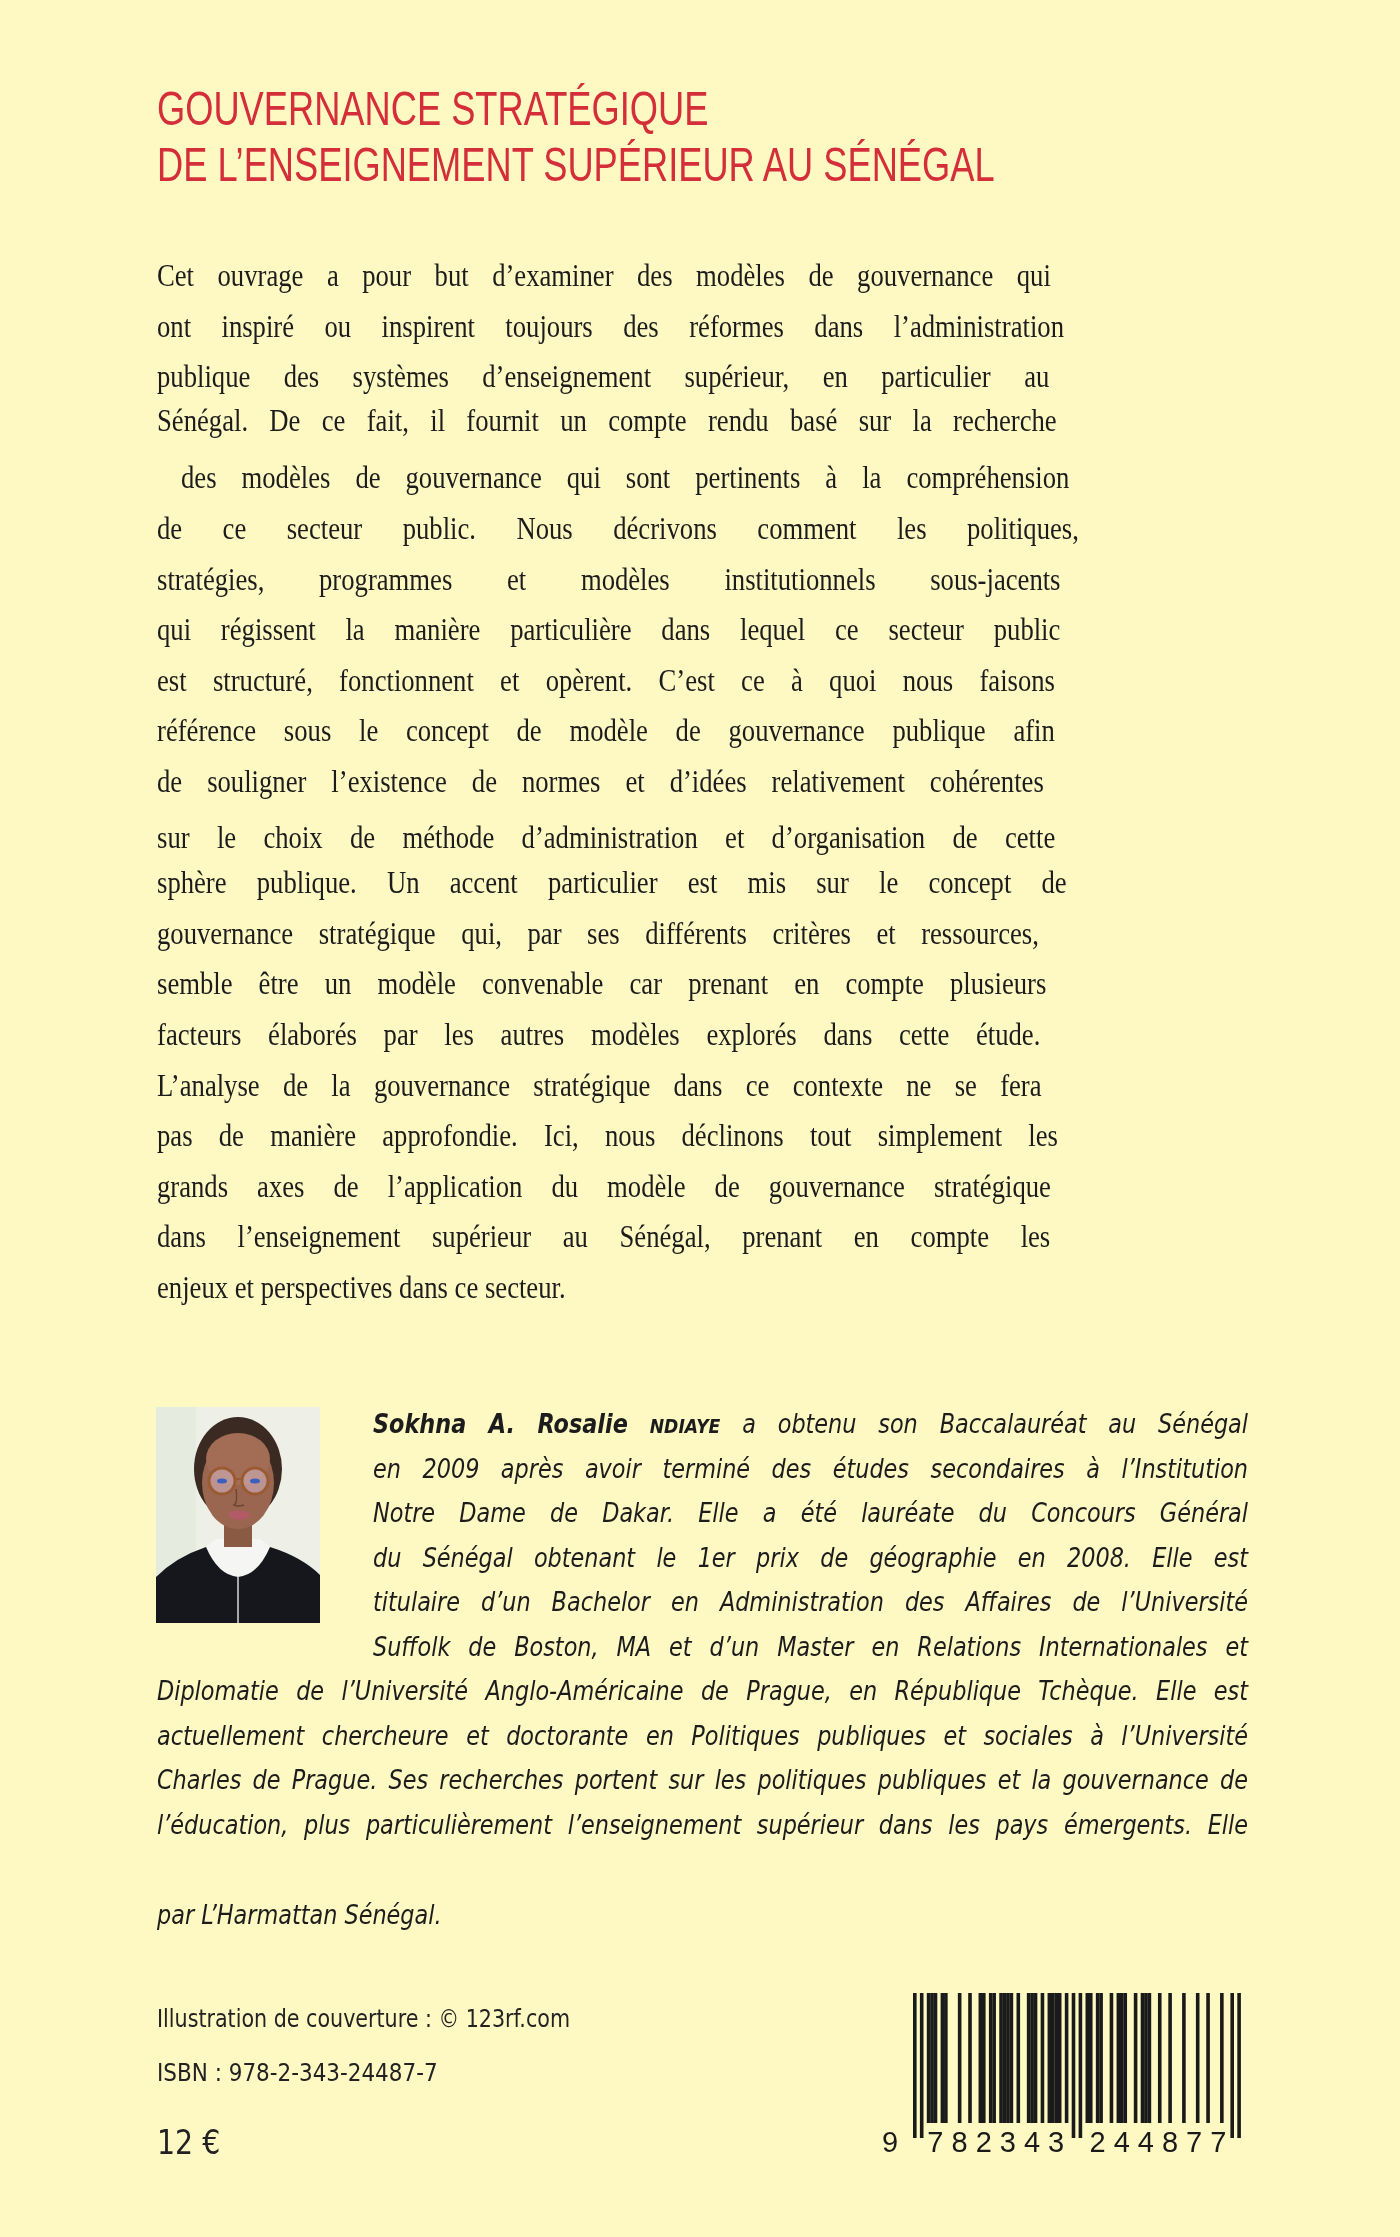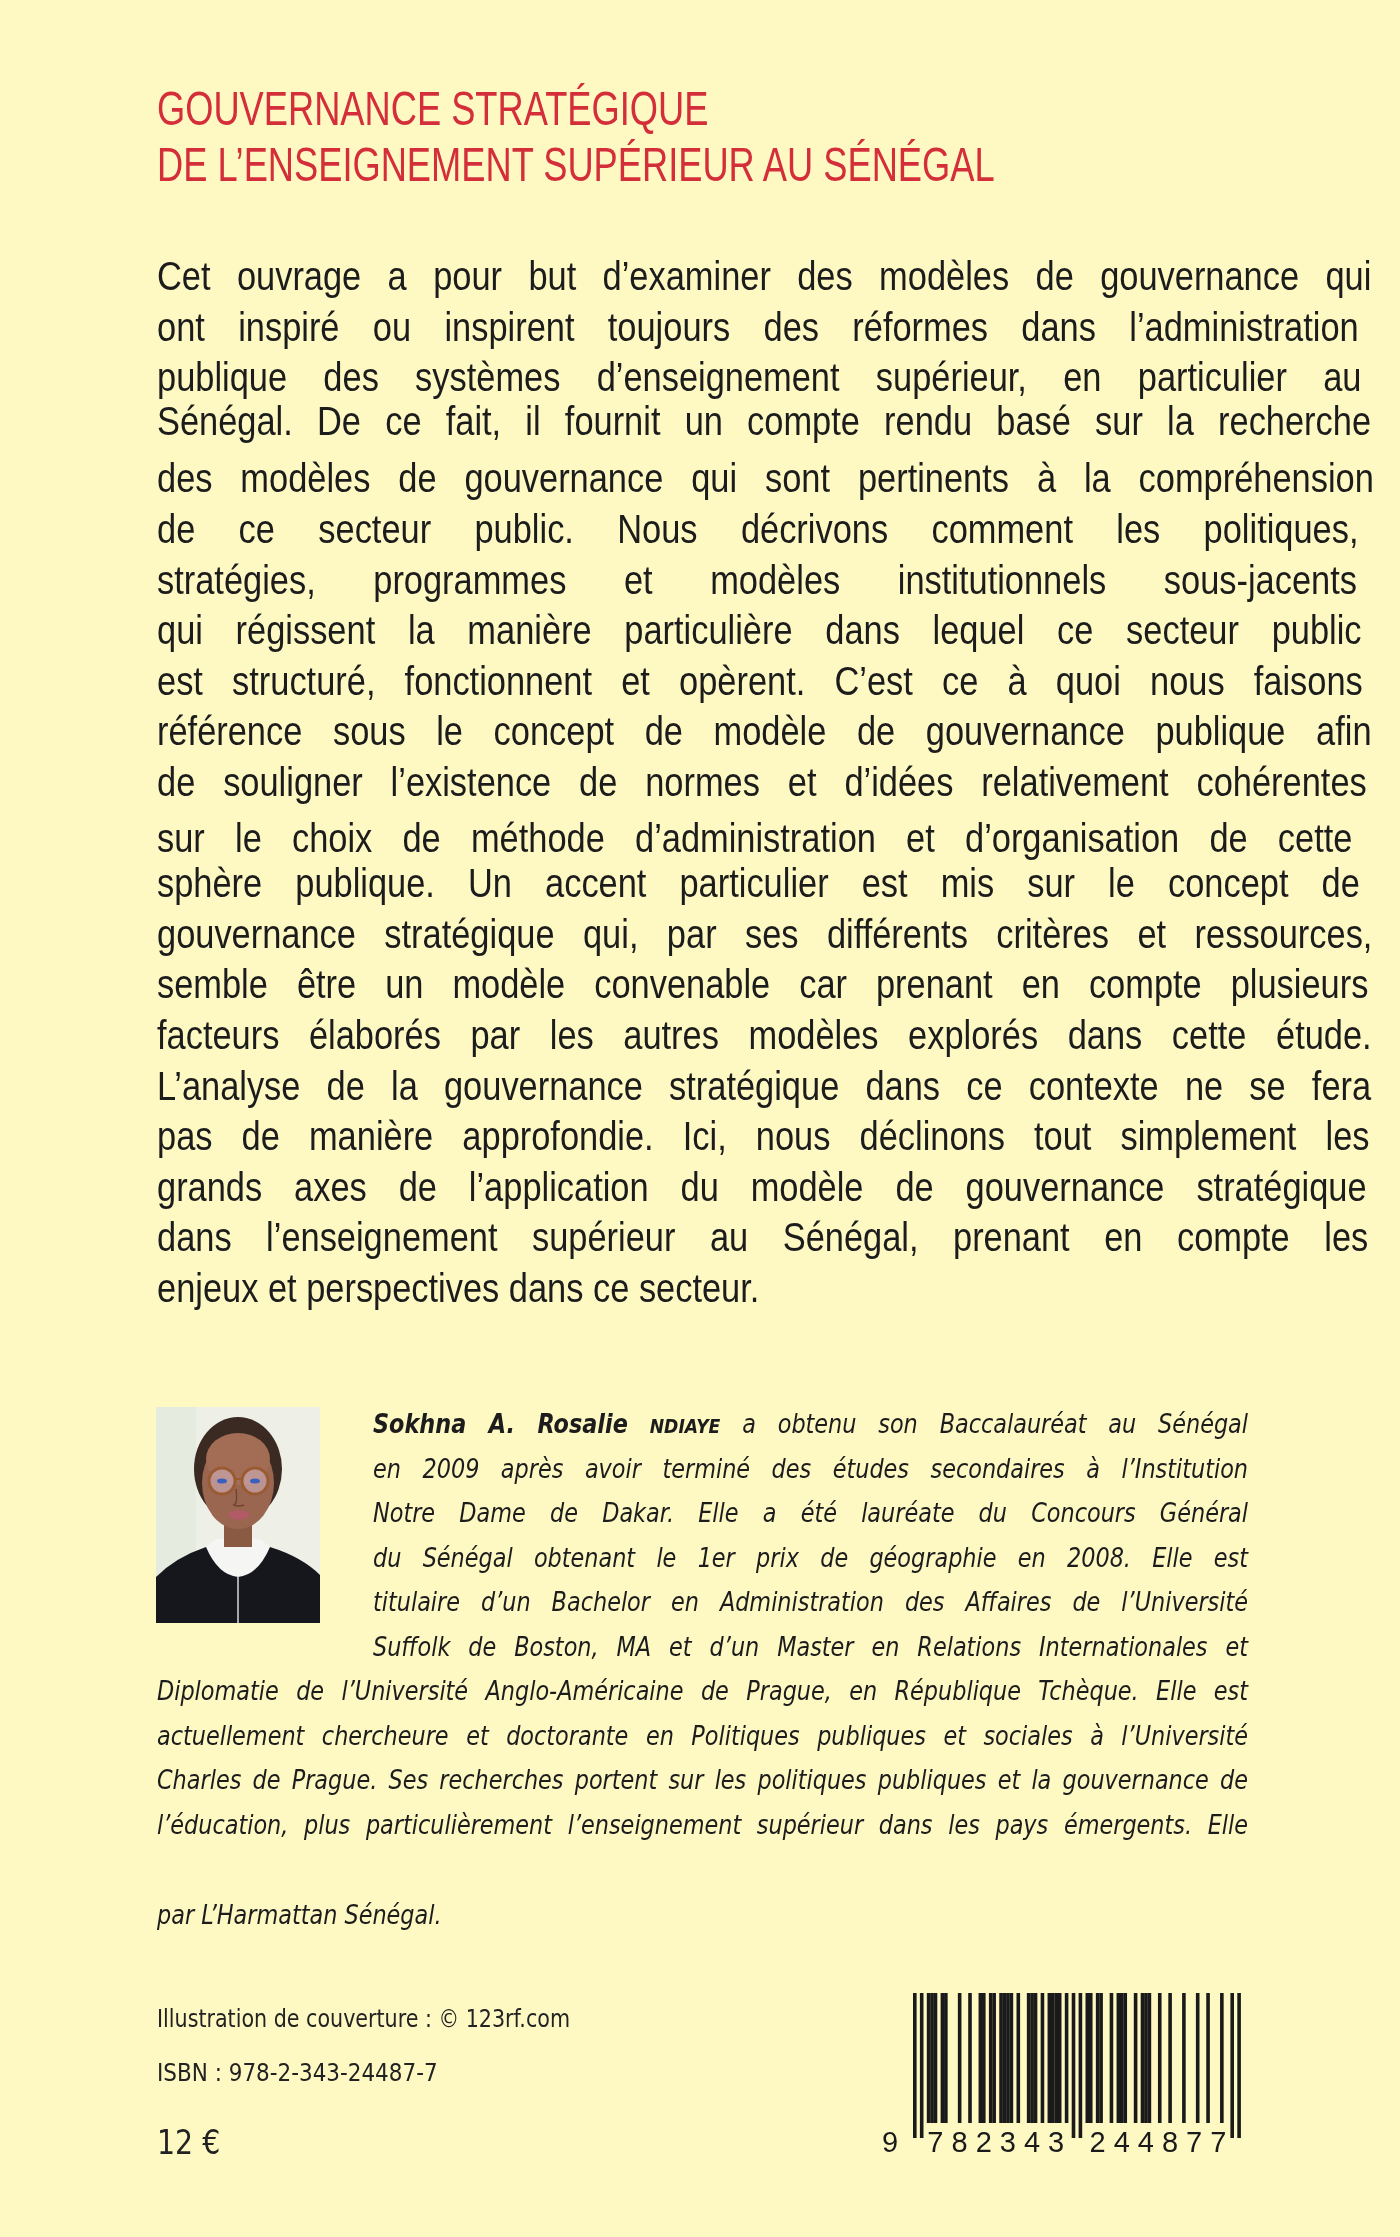--- a/index.html
+++ b/index.html
@@ -9,21 +9,21 @@
   .title-line {
     position: absolute; left: 157px; white-space: nowrap;
     font-family: "Liberation Sans", sans-serif; font-weight: normal;
     font-size: 49px; line-height: 49px; color: #d42e3a;
     transform-origin: left top; transform: scaleX(0.74);
     letter-spacing: 0px;
   }
 
   .body-line {
     position: absolute; left: 157px; width: 1090px; height: 50px;
-    font-family: Liberation Sans, sans-serif; font-size: 40px; line-height: 50px;
+    font-family: Liberation Serif, serif; font-size: 31px; line-height: 50px;
     color: #1c1c1c; white-space: nowrap; overflow: visible;
   }
   .body-line .fit {
     display: inline-block; transform-origin: left center;
   }
 
   .bio-line {
     position: absolute; height: 44px;
     font-family: "DejaVu Sans", sans-serif; font-style: italic;
     font-size: 26px; line-height: 44px; color: #1c1c1c; white-space: nowrap;
@@ -54,21 +54,21 @@
 <div class="page">
 
   <div class="title-line" style="top:84px;">GOUVERNANCE STRATÉGIQUE</div>
   <div class="title-line" style="top:140px;">DE L’ENSEIGNEMENT SUPÉRIEUR AU SÉNÉGAL</div>
 
   <div id="summary">
       <div class="body-line" style="top: 251px;"><span class="fit" style="word-spacing: 19.5723px; transform: scaleX(0.86);">Cet ouvrage a pour but d’examiner des modèles de gouvernance qui</span></div>
       <div class="body-line" style="top: 301.6px;"><span class="fit" style="word-spacing: 27.649px; transform: scaleX(0.86);">ont inspiré ou inspirent toujours des réformes dans l’administration</span></div>
       <div class="body-line" style="top: 352.2px;"><span class="fit" style="word-spacing: 31.081px; transform: scaleX(0.86);">publique des systèmes d’enseignement supérieur, en particulier au</span></div>
       <div class="body-line" style="top: 396px;"><span class="fit" style="word-spacing: 17.0264px; transform: scaleX(0.86);">Sénégal. De ce fait, il fournit un compte rendu basé sur la recherche</span></div>
-      <div class="body-line" style="top: 453.4px;"><span class="fit" style="word-spacing: 21.3182px; transform: scaleX(0.86);">des modèles de gouvernance qui sont pertinents à la compréhension</span></div>
+      <div class="body-line" style="top: 453.4px; margin-left: 24px;"><span class="fit" style="word-spacing: 21.3182px; transform: scaleX(0.86);">des modèles de gouvernance qui sont pertinents à la compréhension</span></div>
       <div class="body-line" style="top: 504px;"><span class="fit" style="word-spacing: 39.2935px; transform: scaleX(0.86);">de ce secteur public. Nous décrivons comment les politiques,</span></div>
       <div class="body-line" style="top: 554.6px;"><span class="fit" style="word-spacing: 55.8352px; transform: scaleX(0.86);">stratégies, programmes et modèles institutionnels sous-jacents</span></div>
       <div class="body-line" style="top: 605.2px;"><span class="fit" style="word-spacing: 26.9085px; transform: scaleX(0.86);">qui régissent la manière particulière dans lequel ce secteur public</span></div>
       <div class="body-line" style="top: 655.8px;"><span class="fit" style="word-spacing: 22.802px; transform: scaleX(0.86);">est structuré, fonctionnent et opèrent. C’est ce à quoi nous faisons</span></div>
       <div class="body-line" style="top: 706.4px;"><span class="fit" style="word-spacing: 24.4779px; transform: scaleX(0.86);">référence sous le concept de modèle de gouvernance publique afin</span></div>
       <div class="body-line" style="top: 757px;"><span class="fit" style="word-spacing: 21.2994px; transform: scaleX(0.86);">de souligner l’existence de normes et d’idées relativement cohérentes</span></div>
       <div class="body-line" style="top: 813px;"><span class="fit" style="word-spacing: 24.0022px; transform: scaleX(0.86);">sur le choix de méthode d’administration et d’organisation de cette</span></div>
       <div class="body-line" style="top: 858.2px;"><span class="fit" style="word-spacing: 27.3582px; transform: scaleX(0.86);">sphère publique. Un accent particulier est mis sur le concept de</span></div>
       <div class="body-line" style="top: 908.8px;"><span class="fit" style="word-spacing: 21.9439px; transform: scaleX(0.86);">gouvernance stratégique qui, par ses différents critères et ressources,</span></div>
       <div class="body-line" style="top: 959.4px;"><span class="fit" style="word-spacing: 22.6029px; transform: scaleX(0.86);">semble être un modèle convenable car prenant en compte plusieurs</span></div>

